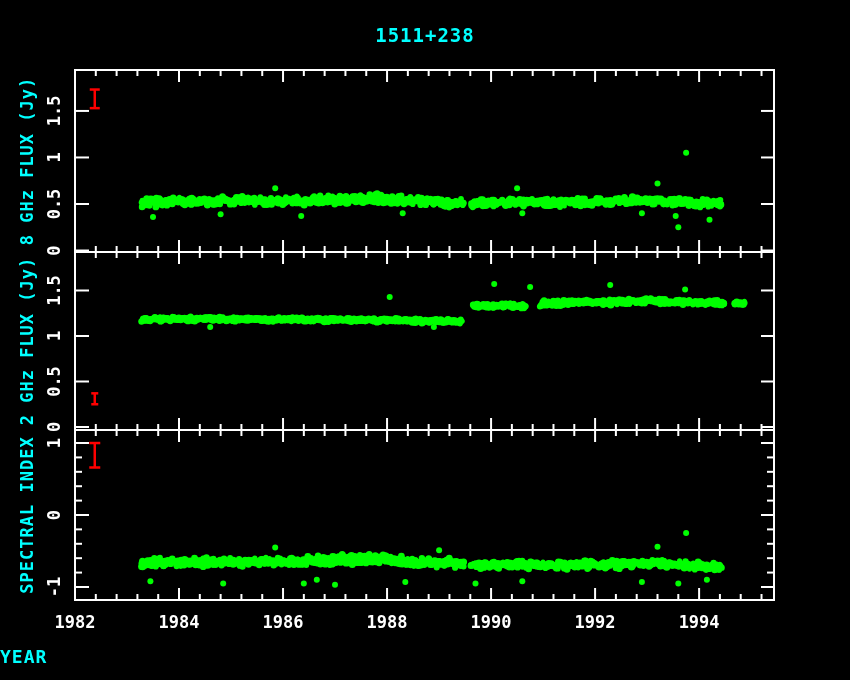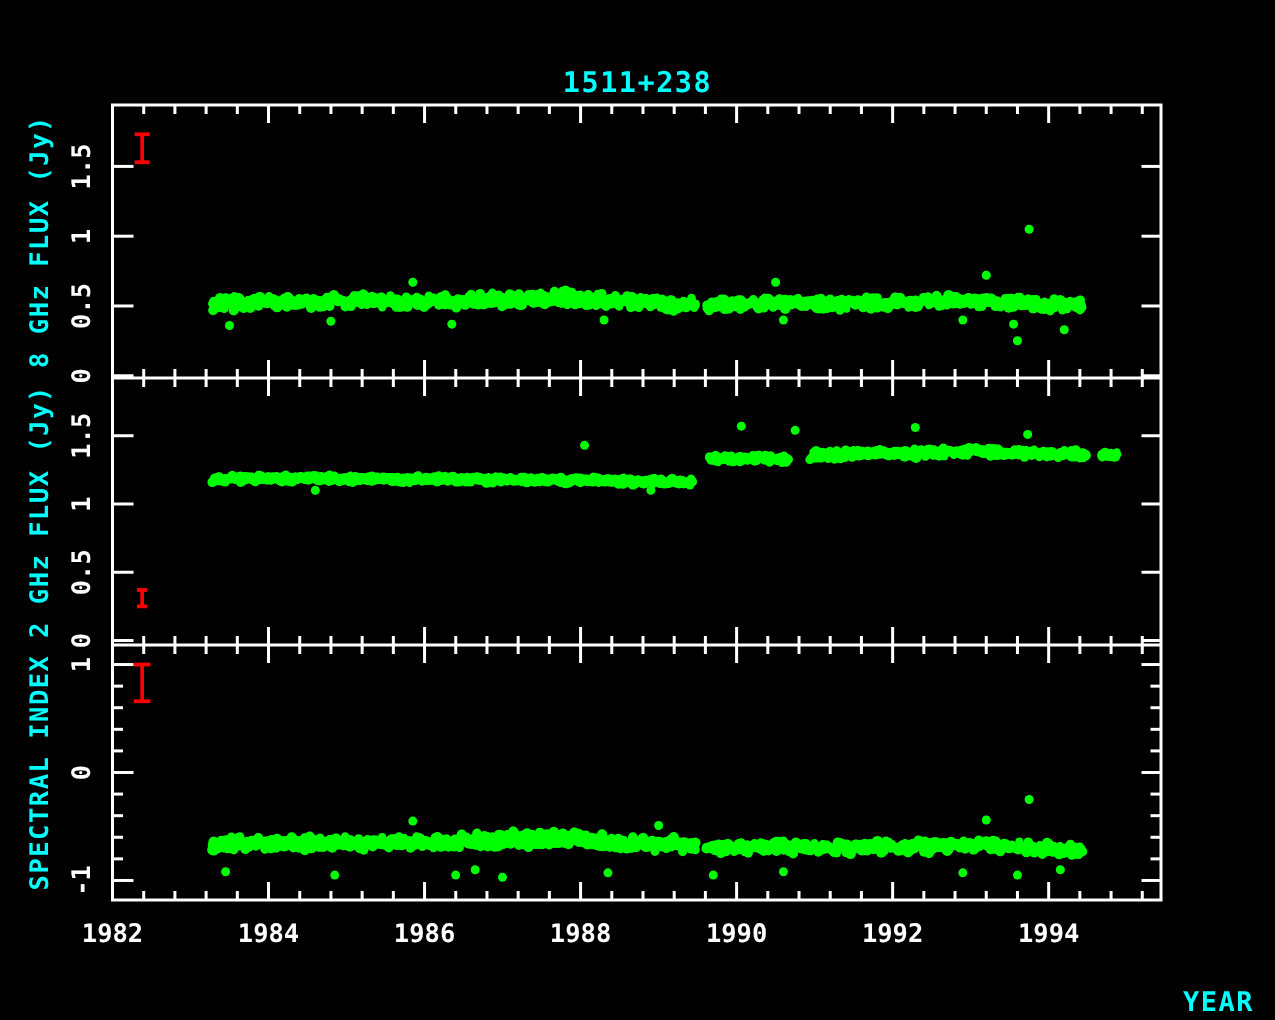--- a/index.html
+++ b/index.html
@@ -1,21 +1,21 @@
 <!DOCTYPE html>
 <html><head>
 <meta charset="utf-8">
 <style>
   html,body{margin:0;padding:0;background:#000;width:850px;height:680px;overflow:hidden;
     font-family:"DejaVu Sans Mono","Liberation Mono",monospace;}
   #screen{position:relative;width:850px;height:680px;background:#000;}
   .title{position:absolute;top:24px;left:0;width:850px;text-align:center;
-    color:#00ffff;font-size:19px;font-weight:bold;letter-spacing:1px;margin-top:20px;}
-  .xlabel{position:absolute;top:646px;left:0;width:836px;text-align:right;
-    color:#00ffff;font-size:18px;font-weight:bold;letter-spacing:1px;margin-top:12px;}
+    color:#00ffff;font-size:19px;font-weight:bold;letter-spacing:1px;}
+  .xlabel{position:absolute;top:646px;left:0;width:836px;text-align:left;
+    color:#00ffff;font-size:18px;font-weight:bold;letter-spacing:1px;}
   .ylab{position:absolute;color:#00ffff;font-size:17px;font-weight:bold;white-space:nowrap;
     letter-spacing:1px;}
   svg{position:absolute;top:0;left:0;}
   svg text{font-family:"DejaVu Sans Mono","Liberation Mono",monospace;font-weight:bold;}
 </style>
 </head>
 <body>
 
 <div id="screen">
   <div class="title">1511+238</div>

